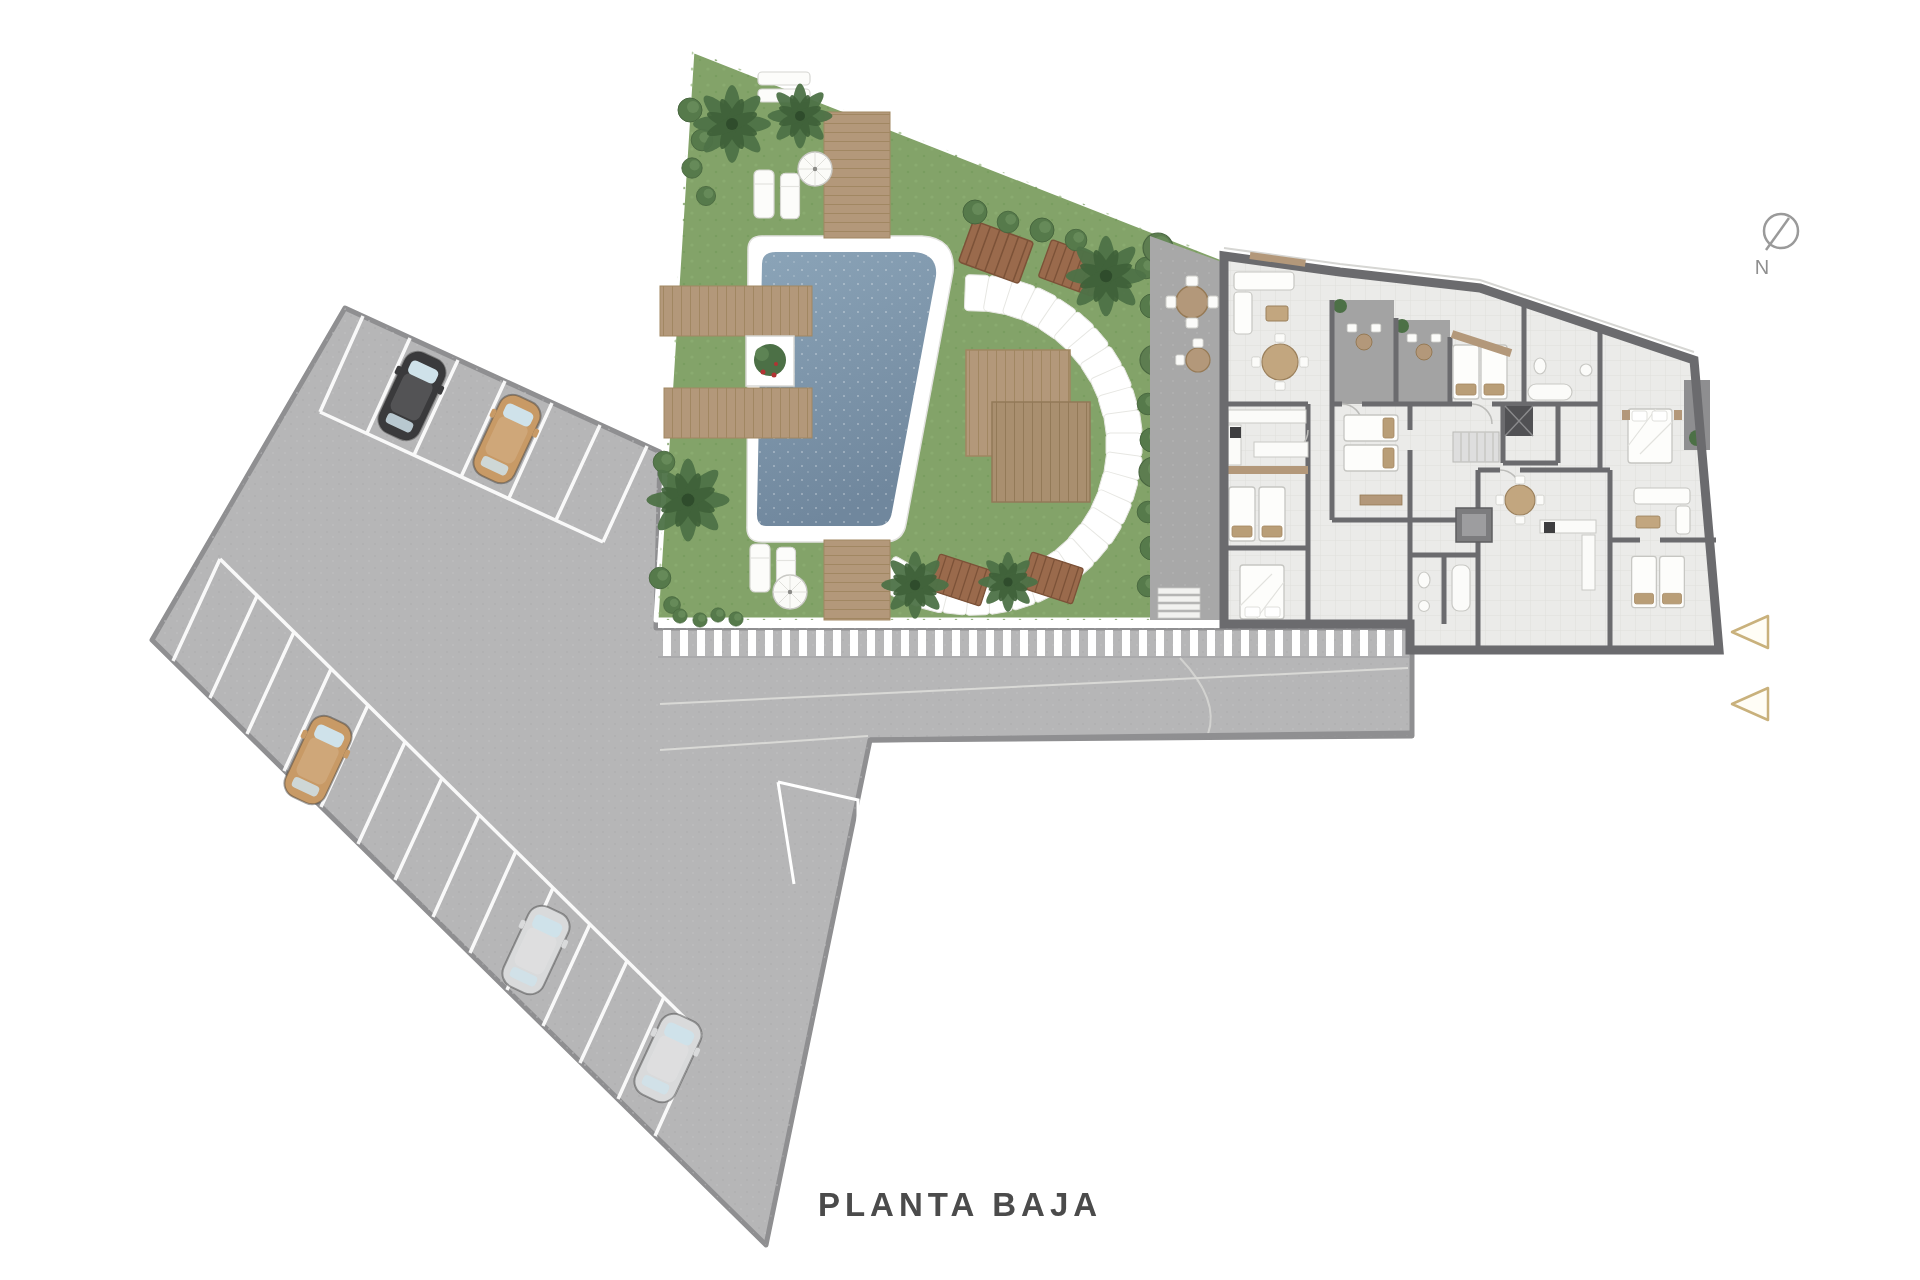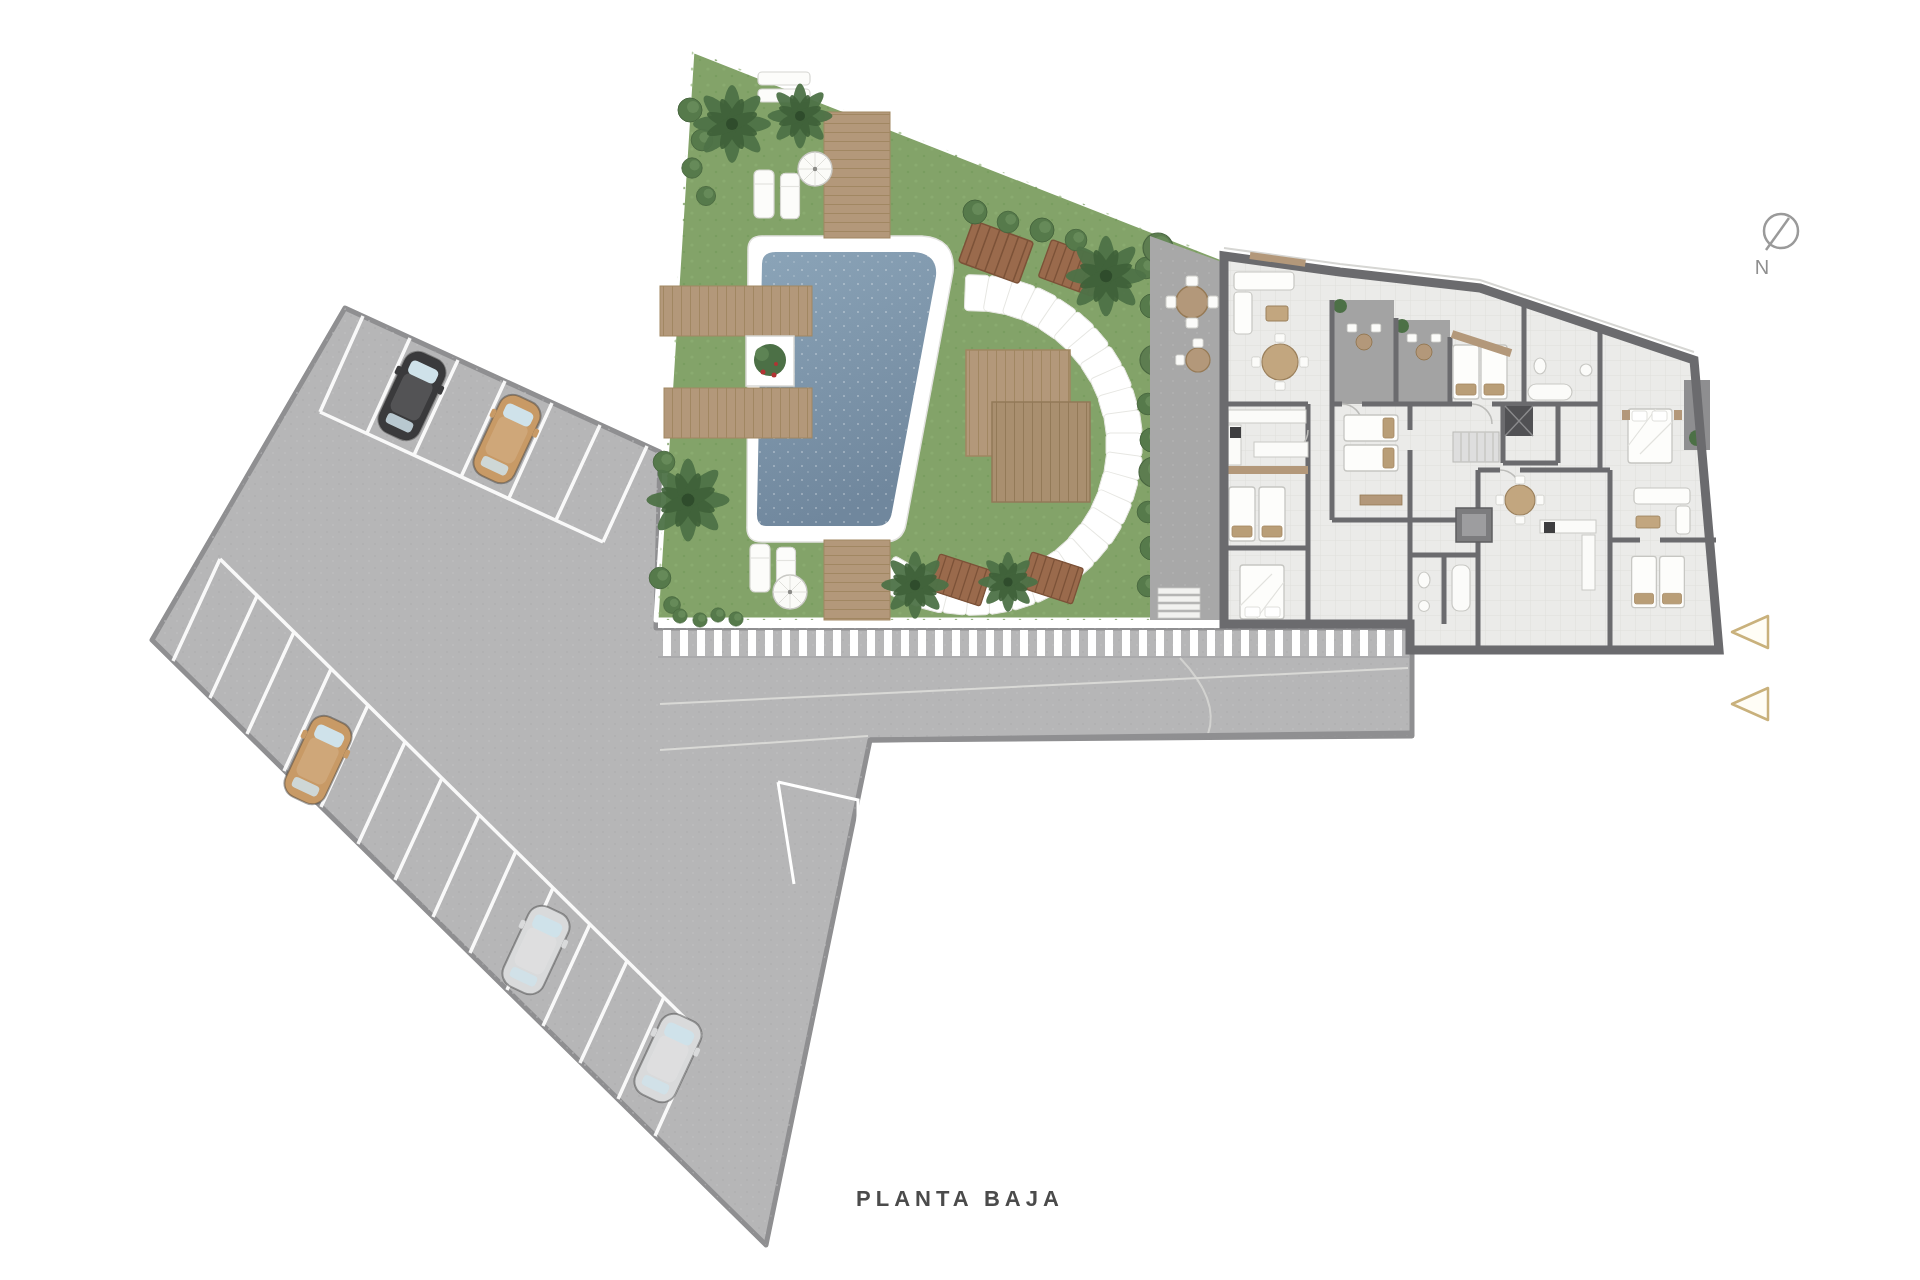--- a/index.html
+++ b/index.html
@@ -1,20 +1,20 @@
 <!DOCTYPE html>
 <html><head>
 <meta charset="utf-8">
 <style>
   html,body{margin:0;padding:0;background:#ffffff;}
   .stage{position:relative;width:1920px;height:1280px;background:#ffffff;overflow:hidden;
          font-family:"Liberation Sans", sans-serif;}
   .stage svg{position:absolute;left:0;top:0;}
   .plan-title{position:absolute;left:50%;top:1186px;transform:translateX(-50%);
-      font-size:22px;font-weight:bold;letter-spacing:5px;color:#4b4b4b;white-space:nowrap;}
+      font-size:33px;font-weight:bold;letter-spacing:5px;color:#4b4b4b;white-space:nowrap;}
 </style>
 </head>
 <body>
 
 <div class="stage">
 <svg width="1920" height="1280" viewBox="0 0 1920 1280">
   <defs>
     <linearGradient id="poolGrad" x1="0" y1="0" x2="0.3" y2="1">
       <stop offset="0" stop-color="#8ba4b8"></stop>
           <stop offset="1" stop-color="#70879d"></stop>

